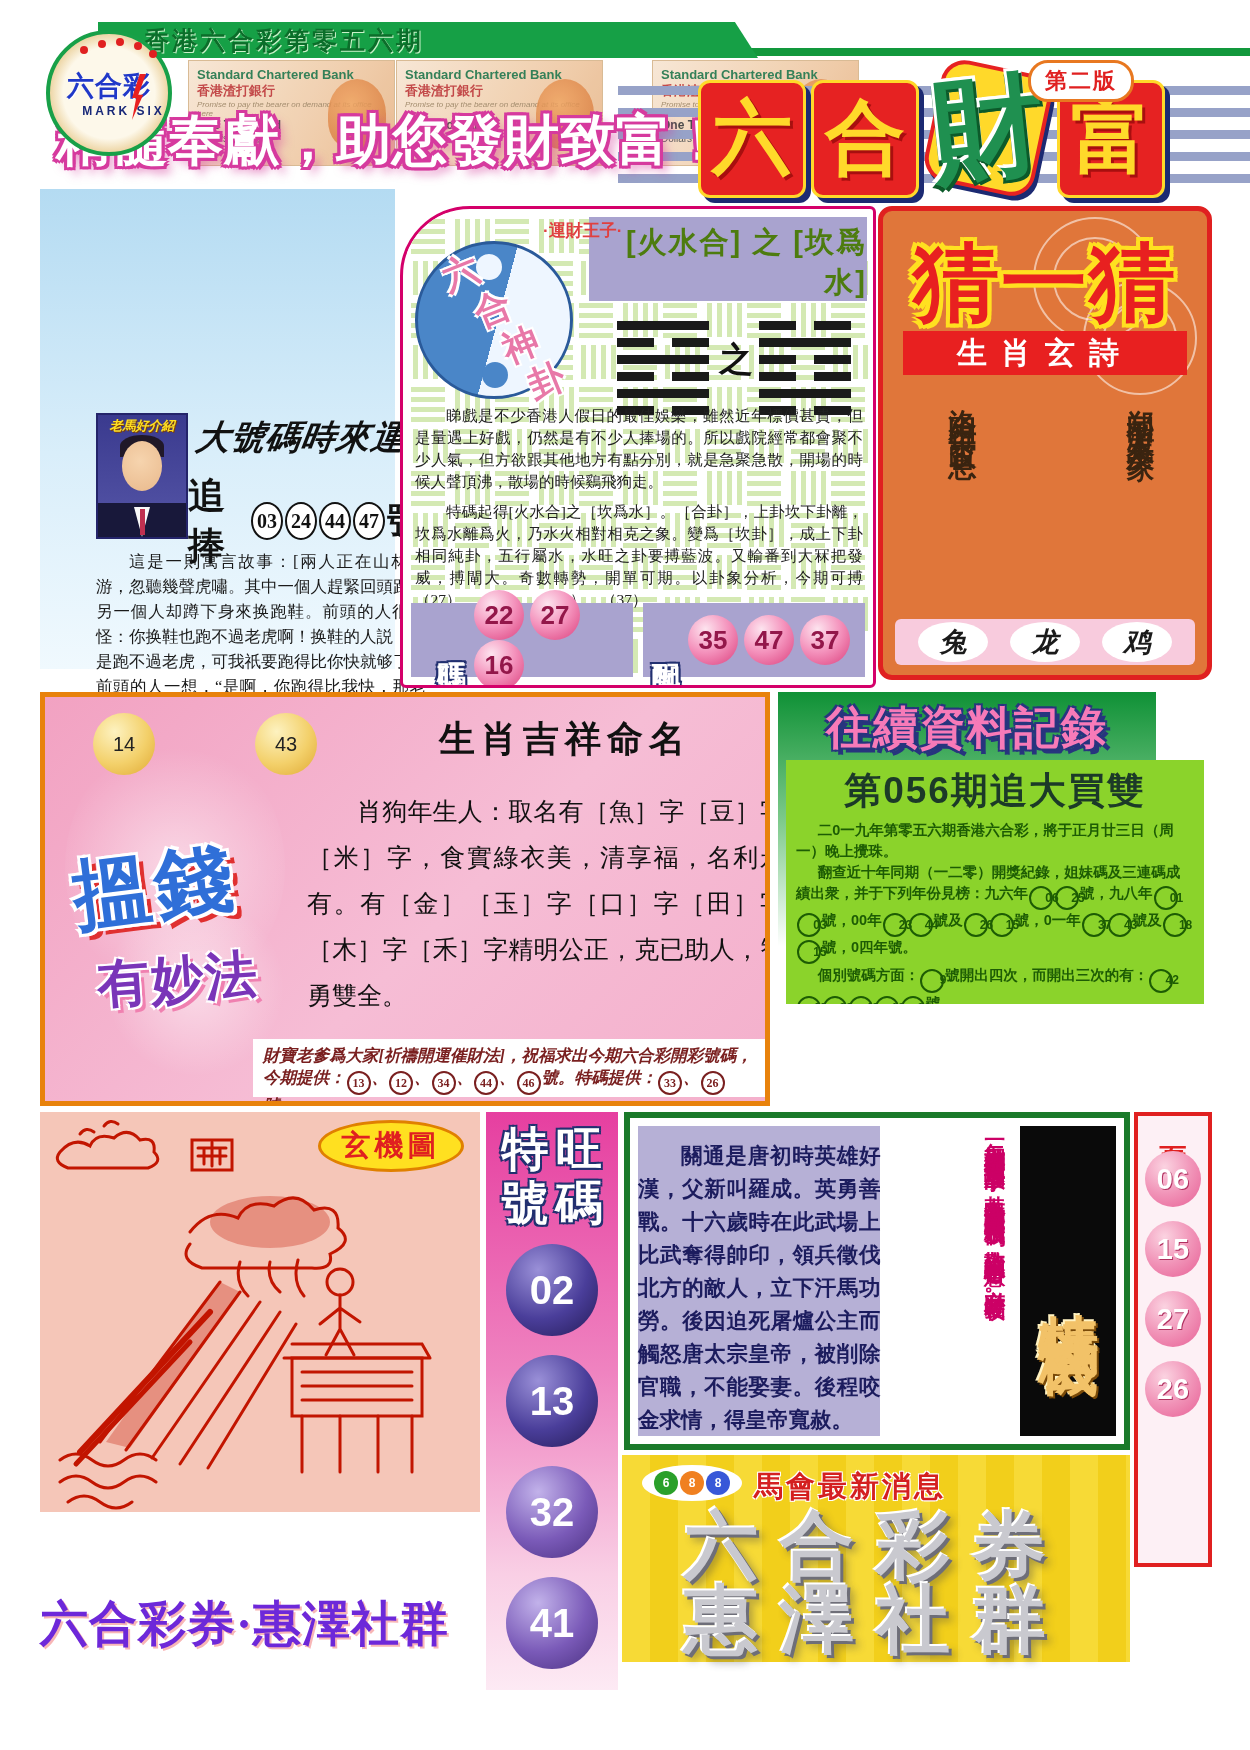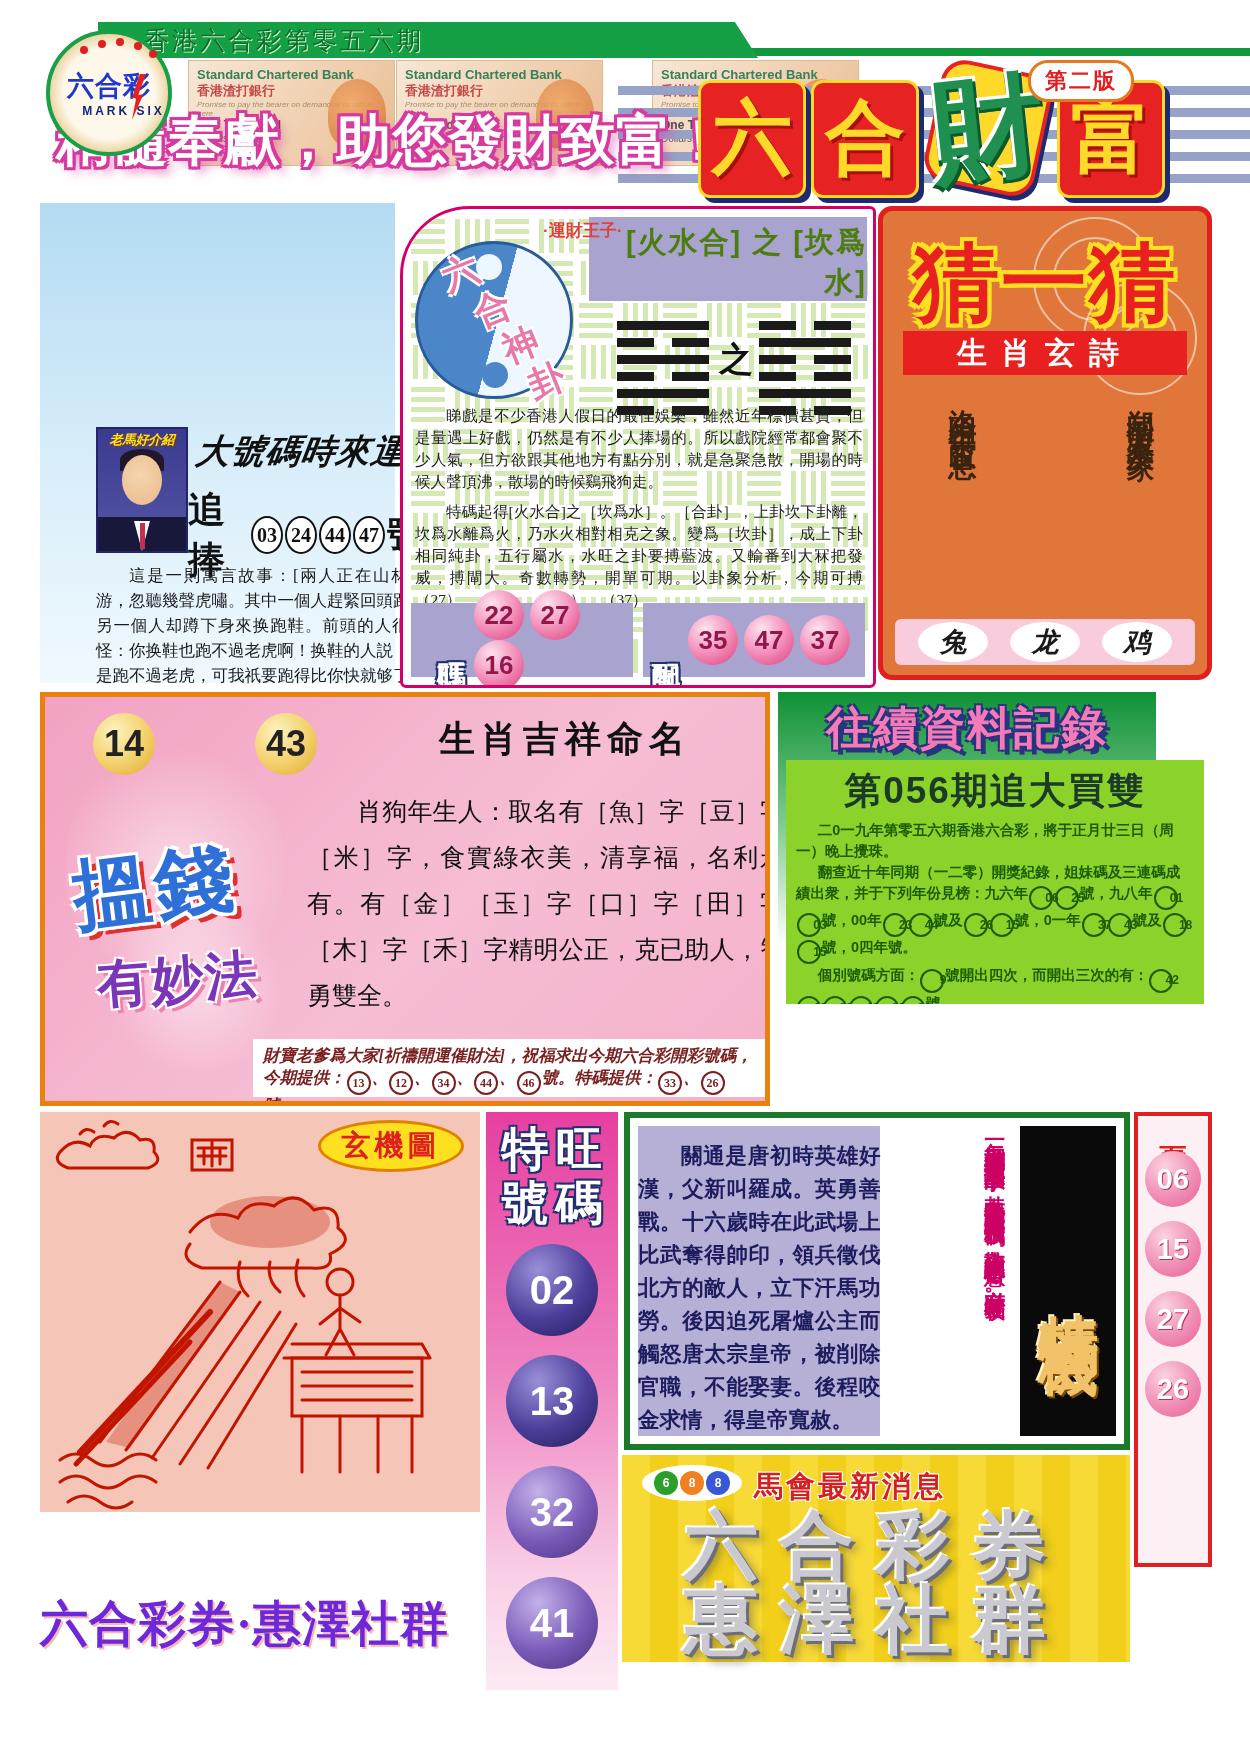--- a/index.html
+++ b/index.html
@@ -13,21 +13,21 @@
   .note .n-cn{font-size:13px;color:#c04040;font-weight:700;}
   .note .n-script{font-size:8px;color:#a08868;font-style:italic;line-height:9px;}
   .note .n-denom{font-size:12px;font-weight:700;color:#444;}
   .note .n-denom2{font-size:10px;color:#555;}
   .note .lion{position:absolute;right:8px;top:18px;width:58px;height:70px;border-radius:50% 50% 40% 40%;
         background:radial-gradient(circle at 40% 35%,#f0a058,#d87838 70%,#c86028);opacity:.8;}
   .stripe{position:absolute;left:618px;width:632px;height:9px;background:#97a2c8;z-index:2;}
   .topline{position:absolute;left:748px;top:48px;width:502px;height:8px;background:#12983c;z-index:2;}
   .ribbon{position:absolute;left:98px;top:22px;width:660px;height:36px;background:#16a046;z-index:3;
         clip-path:polygon(0 0,96.5% 0,100% 100%,0 100%);display:flex;align-items:center;padding-left:46px;box-sizing:border-box;}
-  .ribbon span{font-size:25px;font-weight:400;color:#0b6e2a;letter-spacing:3px;text-shadow:1px 1px 0 #c9f2c9;}
+  .ribbon span{font-size:25px;font-weight:700;color:#0b6e2a;letter-spacing:3px;text-shadow:1px 1px 0 #c9f2c9;}
   .logo{position:absolute;left:46px;top:30px;width:118px;height:118px;border-radius:50%;z-index:4;
         background:radial-gradient(circle,#fdf8ea 55%,#ecd3a0 72%,#d8b470);border:4px solid #18a048;
         display:flex;flex-direction:column;align-items:center;justify-content:center;}
   .logo .l-title{font-size:27px;font-weight:900;color:#2038c8;letter-spacing:1px;text-shadow:1px 1px 0 #fff;}
   .logo .l-sub{font-size:12px;font-weight:900;color:#182878;letter-spacing:3px;margin-left:29px;}
   .logo .l-bolt{position:absolute;right:22px;top:40px;width:14px;height:46px;background:#e82020;
         clip-path:polygon(55% 0,100% 0,45% 45%,80% 45%,0 100%,30% 52%,0 52%);}
   .l-dot{position:absolute;width:8px;height:8px;border-radius:50%;background:#e02020;}
   .headline{position:absolute;left:56px;top:104px;z-index:3;font-size:55px;font-weight:900;letter-spacing:1px;
         color:#fff;white-space:nowrap;
@@ -39,21 +39,21 @@
         font-size:80px;font-weight:900;color:#ffd92a;text-shadow:3px 3px 0 #a80f0f;}
   .mh-cai{width:128px;height:140px;position:relative;display:flex;align-items:center;justify-content:center;}
   .mh-cai .burst{position:absolute;inset:8px;background:#ffd92a;border:4px solid #e62222;border-radius:24px;
         transform:rotate(12deg);box-shadow:4px 4px 0 #1c2a72;}
   .mh-cai .cai-char{position:relative;z-index:1;font-size:112px;font-weight:900;color:#1f9050;transform:rotate(-6deg);
         text-shadow:-3px -3px 0 #fff,3px 3px 0 #0c5a2a,3px -3px 0 #fff,-3px 3px 0 #0c5a2a;}
   .badge{position:absolute;left:1028px;top:60px;z-index:6;background:#fff;border:3px solid #e87820;border-radius:20px;
         padding:3px 14px;font-size:22px;font-weight:900;color:#e02020;letter-spacing:2px;}
 
   
-  .intro-box{position:absolute;left:40px;top:203px;width:355px;height:480px;
+  .intro-box{position:absolute;left:40px;top:189px;width:355px;height:480px;
         background:linear-gradient(180deg,#b4dbf2,#d9eefa 55%,#f0f9fe);}
   .photo{position:absolute;left:56px;top:224px;width:88px;height:122px;background:linear-gradient(180deg,#3a3a8e,#5656a8);
         border:2px solid #24246a;overflow:hidden;}
   .photo .p-label{position:relative;z-index:2;display:block;text-align:center;font-size:13px;font-weight:900;
         font-style:italic;color:#ffe020;margin-top:2px;text-shadow:1px 1px 0 #804000;}
   .photo .face{position:absolute;left:24px;top:26px;width:40px;height:50px;border-radius:50%;
         background:radial-gradient(circle at 45% 40%,#f6d4ae,#e9b98c);}
   .photo .hair{position:absolute;left:22px;top:20px;width:44px;height:22px;border-radius:50% 50% 0 0;background:#201828;}
   .photo .suit{position:absolute;left:0;bottom:0;width:100%;height:34px;background:#18183a;}
   .photo .shirt{position:absolute;left:36px;bottom:0;width:16px;height:30px;background:#f8f8f8;
@@ -114,21 +114,21 @@
   .answers{position:absolute;left:12px;bottom:10px;width:300px;height:46px;background:#f8cbdd;border-radius:6px;
         display:flex;align-items:center;justify-content:center;gap:22px;}
   .answers span{width:70px;height:40px;border-radius:50%;background:#fff;display:flex;align-items:center;justify-content:center;
         font-family:"Liberation Serif",serif;font-style:italic;font-size:27px;font-weight:700;color:#1a1a1a;}
 
   
   .naming-box{position:absolute;left:40px;top:692px;width:730px;height:414px;border:5px solid #e8820c;box-sizing:border-box;
         background:linear-gradient(135deg,#f2a2c2,#f6bdd5 55%,#f4b0cc);overflow:hidden;}
   .naming-box .blob{position:absolute;border-radius:50%;background:radial-gradient(circle,rgba(255,255,255,.5),rgba(255,255,255,0) 70%);}
   .gold-ball{position:absolute;width:62px;height:62px;border-radius:50%;display:flex;align-items:center;justify-content:center;
-        background:radial-gradient(circle at 35% 30%,#fdf2c0,#f3d06a 55%,#dfa832);font-size:36px;font-weight:700;color:#222;}
+        background:radial-gradient(circle at 35% 30%,#fdf2c0,#f3d06a 55%,#dfa832);font-size:20px;font-weight:400;color:#222;}
   .naming-title{position:absolute;left:300px;top:18px;width:440px;text-align:center;font-family:"Liberation Serif",serif;
         font-size:36px;font-weight:900;color:#111;letter-spacing:6px;}
   .naming-body{position:absolute;left:262px;top:92px;width:478px;font-family:"Liberation Serif",serif;
         font-size:25px;line-height:46px;color:#111;text-align:justify;text-indent:2em;}
   .grab1{position:absolute;left:28px;top:138px;font-size:78px;font-weight:900;color:#2f6fd8;transform:rotate(-7deg);
         letter-spacing:4px;text-shadow:-3px -3px 0 #fff,3px -3px 0 #fff,-3px 3px 0 #fff,3px 3px 0 #fff,7px 7px 0 #e03030;}
   .grab2{position:absolute;left:52px;top:248px;font-size:52px;font-weight:900;color:#7a35b8;transform:rotate(-4deg);
         letter-spacing:2px;text-shadow:-2px -2px 0 #fff,2px -2px 0 #fff,-2px 2px 0 #fff,2px 2px 0 #fff,5px 5px 0 #f080b0;}
   .naming-footer{position:absolute;left:208px;top:342px;width:512px;height:58px;background:#fff;padding:6px 10px;
         box-sizing:border-box;font-family:"Liberation Serif",serif;font-style:italic;font-size:16.5px;line-height:22px;

